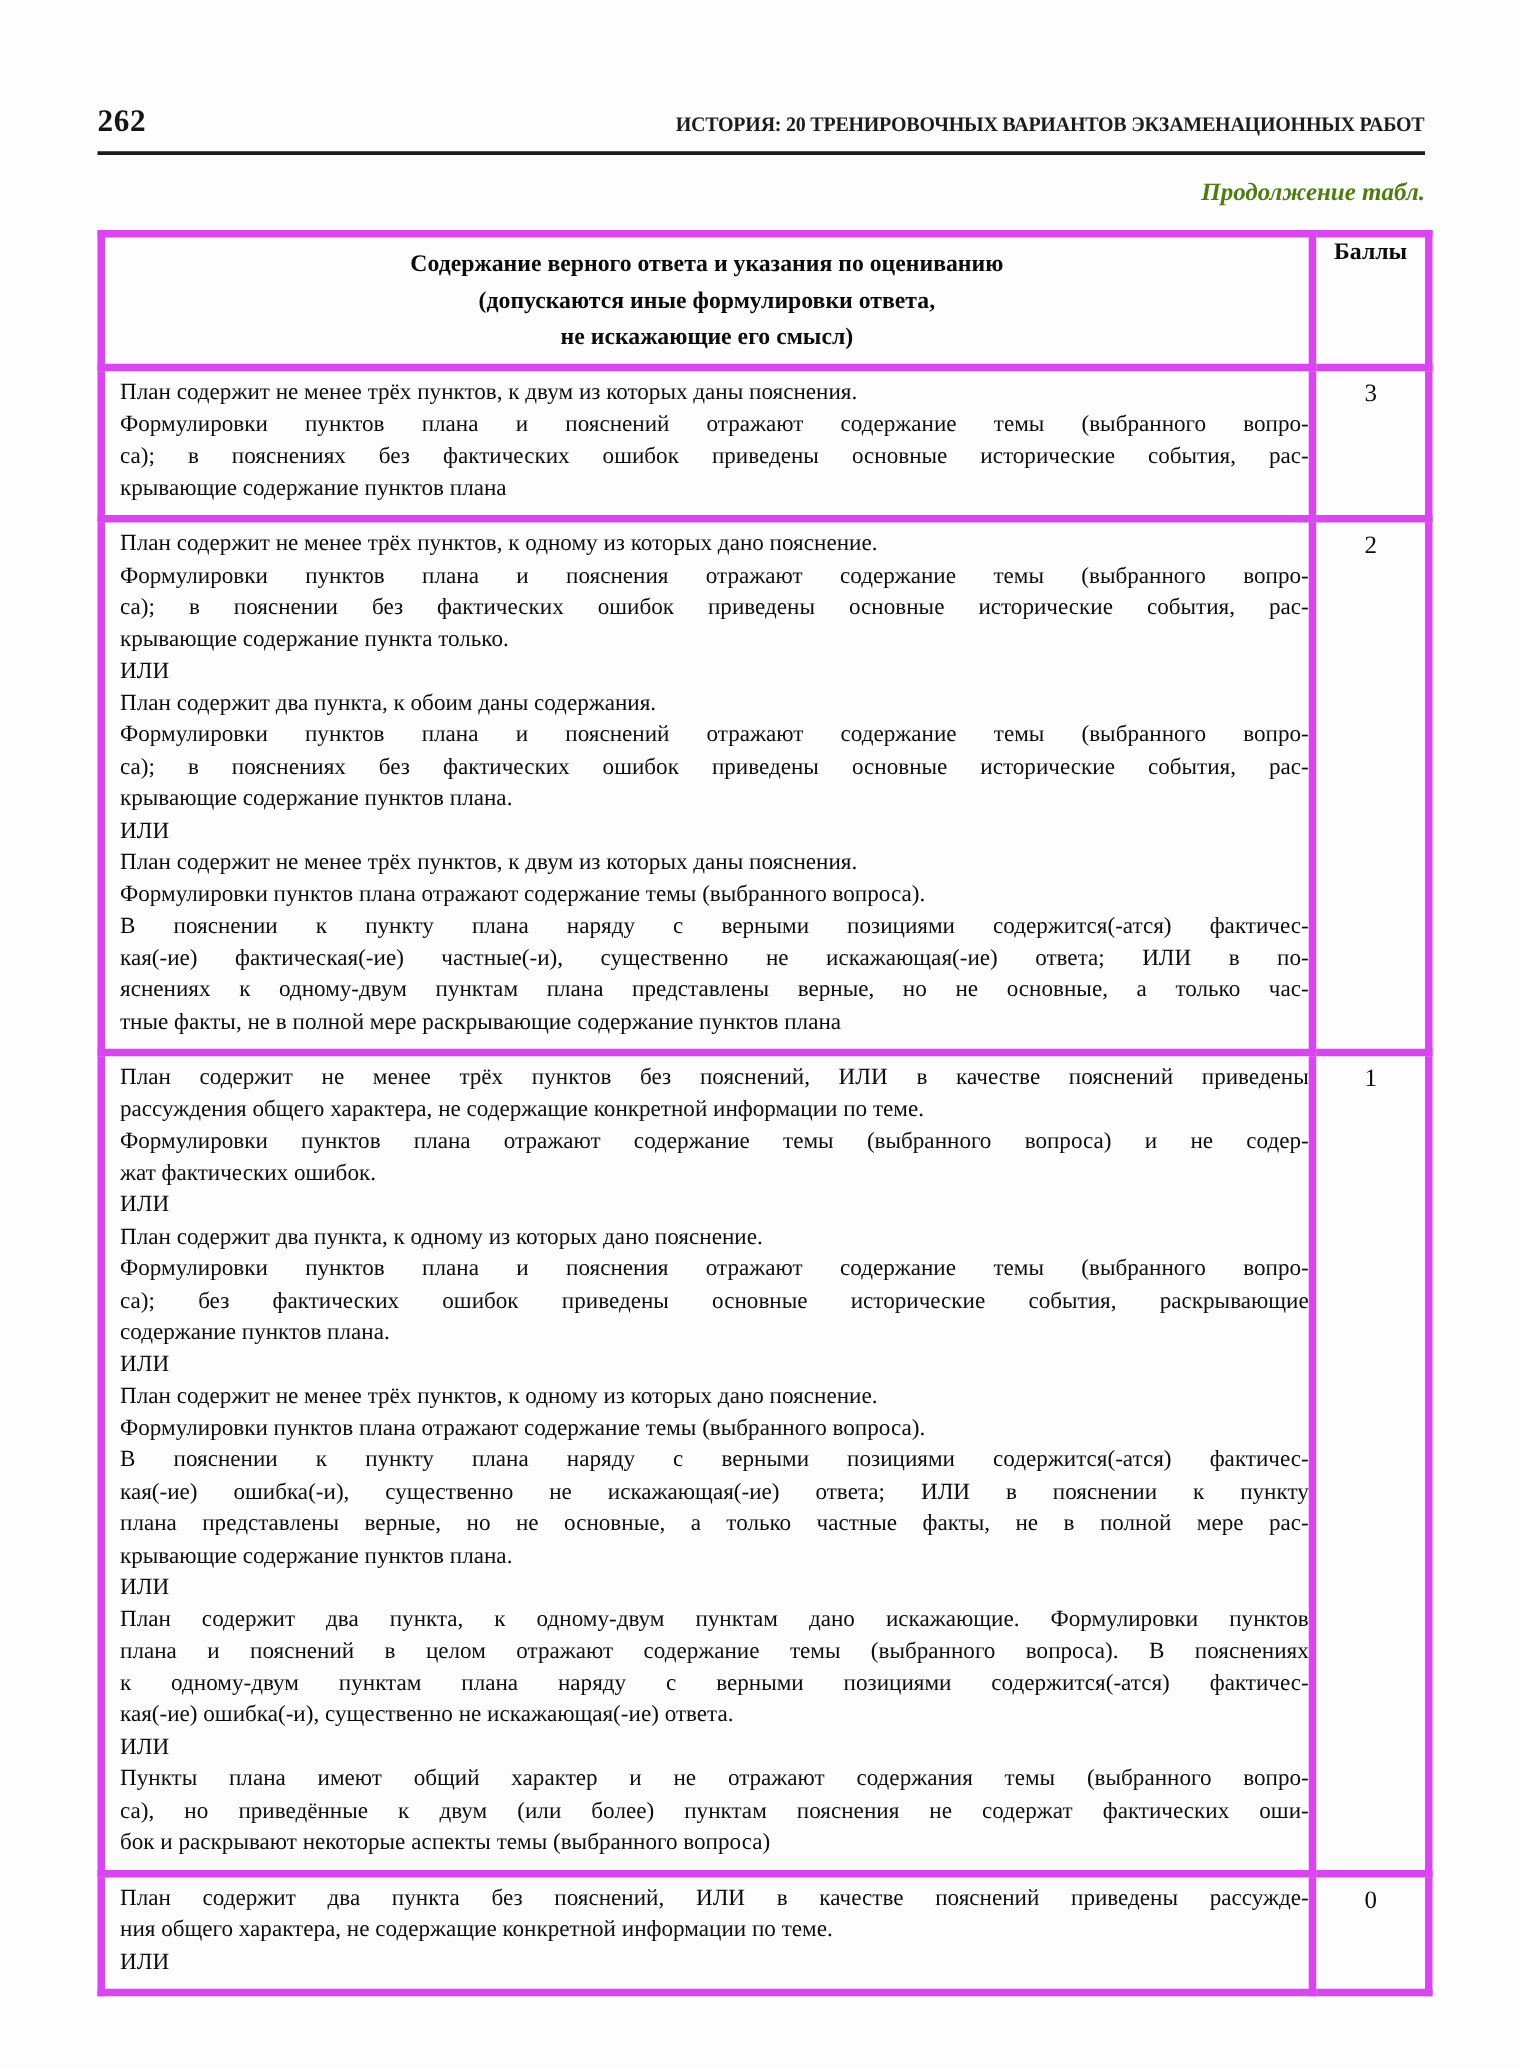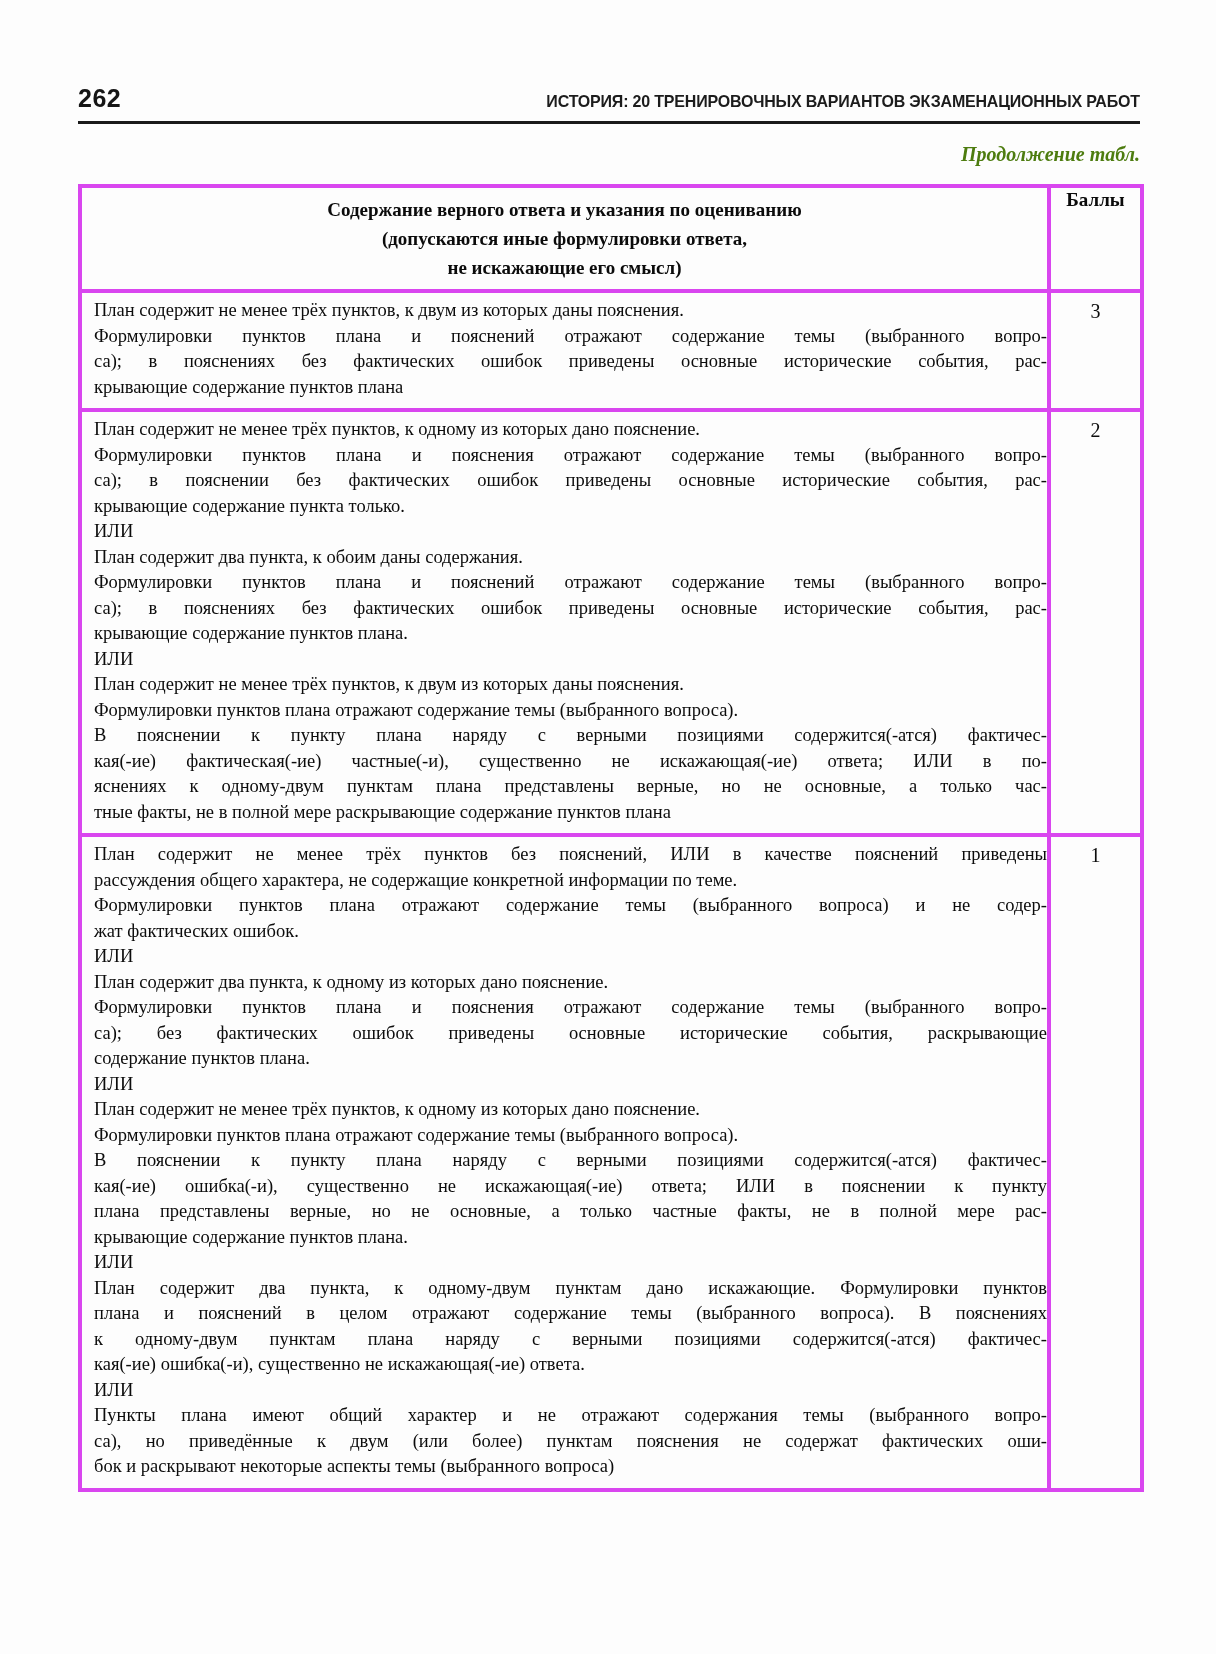--- a/index.html
+++ b/index.html
@@ -24,21 +24,21 @@
   }
   
   .page-header {
     position: absolute;
     top: 84px;
     left: 0;
     width: 100%;
     display: flex;
     justify-content: space-between;
     align-items: baseline;
-    font-family: Liberation Sans, sans-serif;
+    font-family: Liberation Serif, serif;
   }
   .page-number {
     font-size: 25px;
     font-weight: 700;
     letter-spacing: 0.5px;
     color: #151515;
   }
   .running-title {
     font-size: 16.5px;
     font-weight: 700;
@@ -69,21 +69,21 @@
     position: absolute;
     top: 184px;
     left: 0;
     width: 1062px;
     border-collapse: collapse;
     table-layout: fixed;
   }
   table.rubric col.c-criteria { width: 969px; }
   table.rubric col.c-score    { width: 93px; }
   table.rubric td, table.rubric th {
-    border: 4px solid #d946ef;
+    border: 6px solid #d946ef;
     vertical-align: top;
     background: #fdfdfd;
   }
   table.rubric { border: 2px solid #1b1b1b; border-top-width: 3px; }
   th.cell-header {
     font-size: 19px;
     font-weight: 700;
     line-height: 29px;
     text-align: center;
     padding: 7px 10px;
@@ -199,17 +199,25 @@
               <div class="ln j">плана и пояснений в целом отражают содержание темы (выбранного вопроса). В пояснениях</div>
               <div class="ln j">к одному-двум пунктам плана наряду с верными позициями содержится(-атся) фактичес-</div>
               <div class="ln">кая(-ие) ошибка(-и), существенно не искажающая(-ие) ответа.</div>
               <div class="ln">ИЛИ</div>
               <div class="ln j">Пункты плана имеют общий характер и не отражают содержания темы (выбранного вопро-</div>
               <div class="ln j">са), но приведённые к двум (или более) пунктам пояснения не содержат фактических оши-</div>
               <div class="ln">бок и раскрывают некоторые аспекты темы (выбранного вопроса)</div>
             </td>
             <td class="cell-score">1</td>
           </tr>
+          <tr>
+            <td class="cell-text">
+              <div class="ln j">План содержит два пункта без пояснений, ИЛИ в качестве пояснений приведены рассужде-</div>
+              <div class="ln">ния общего характера, не содержащие конкретной информации по теме.</div>
+              <div class="ln">ИЛИ</div>
+            </td>
+            <td class="cell-score">0</td>
+          </tr>
         </tbody>
     </table>
 
   </div>
 </div>
 
 </body></html>

